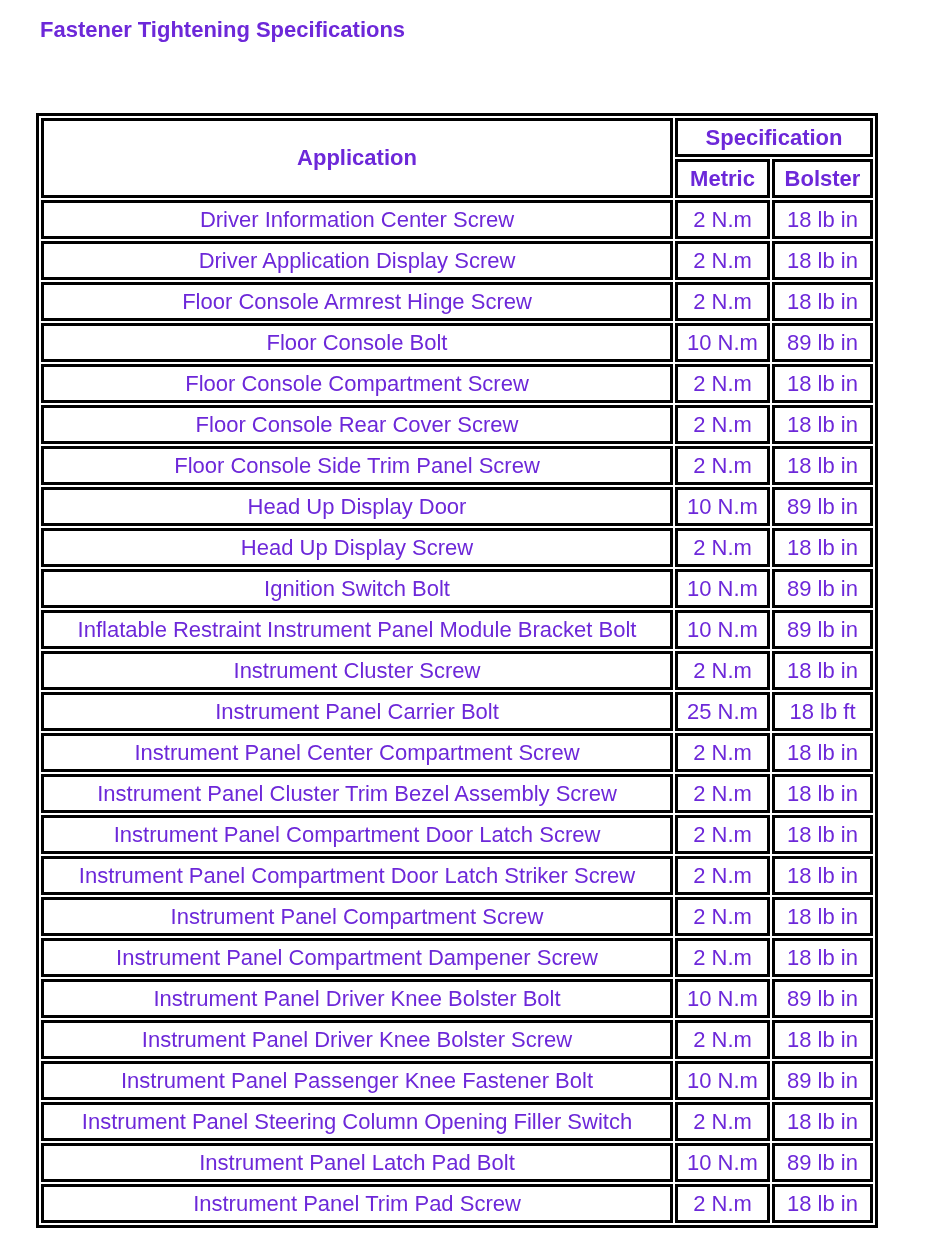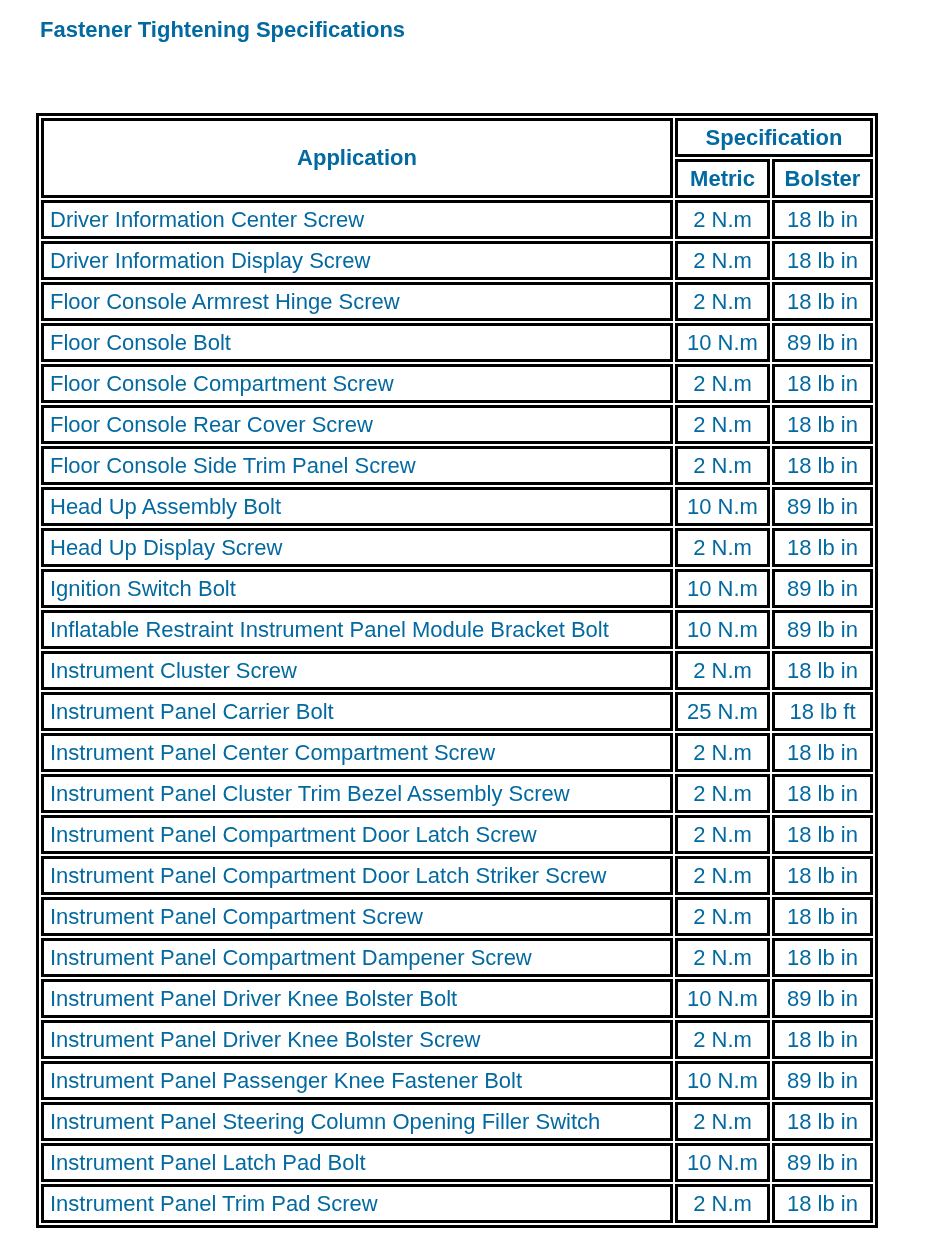--- a/index.html
+++ b/index.html
@@ -5,21 +5,21 @@
   html, body {
     margin: 0;
     padding: 0;
     background: #ffffff;
   }
   .page {
     position: relative;
     width: 928px;
     height: 1258px;
     background: #ffffff;
-    color: #0369a1;
+    color: #6d28d9;
     font-family: "Liberation Sans", "DejaVu Sans", sans-serif;
     overflow: hidden;
   }
   .doc-title {
     position: absolute;
     left: 40px;
     top: 17px;
     font-size: 22px;
     font-weight: bold;
     letter-spacing: 0px;
@@ -50,21 +50,21 @@
     white-space: nowrap;
     overflow: hidden;
     vertical-align: middle;
     background: #ffffff;
   }
   table.spec-table th {
     font-weight: bold;
     text-align: center;
     padding: 0 2px;
   }
-  table.spec-table td.cell-app { text-align: left; }
+  table.spec-table td.cell-app { text-align: center; }
   table.spec-table td.cell-metric,
   table.spec-table td.cell-english { text-align: center; padding: 0 2px; }
 </style>
 </head>
 <body>
 
 <div class="page">
 
   <div class="doc-title">Fastener Tightening Specifications</div>
 
@@ -84,21 +84,21 @@
         <th>Bolster</th>
       </tr>
     </thead>
     <tbody id="spec-table-body">
         <tr>
           <td class="cell-app">Driver Information Center Screw</td>
           <td class="cell-metric">2 N.m</td>
           <td class="cell-english">18 lb in</td>
         </tr>
         <tr>
-          <td class="cell-app">Driver Information Display Screw</td>
+          <td class="cell-app">Driver Application Display Screw</td>
           <td class="cell-metric">2 N.m</td>
           <td class="cell-english">18 lb in</td>
         </tr>
         <tr>
           <td class="cell-app">Floor Console Armrest Hinge Screw</td>
           <td class="cell-metric">2 N.m</td>
           <td class="cell-english">18 lb in</td>
         </tr>
         <tr>
           <td class="cell-app">Floor Console Bolt</td>
@@ -114,21 +114,21 @@
           <td class="cell-app">Floor Console Rear Cover Screw</td>
           <td class="cell-metric">2 N.m</td>
           <td class="cell-english">18 lb in</td>
         </tr>
         <tr>
           <td class="cell-app">Floor Console Side Trim Panel Screw</td>
           <td class="cell-metric">2 N.m</td>
           <td class="cell-english">18 lb in</td>
         </tr>
         <tr>
-          <td class="cell-app">Head Up Assembly Bolt</td>
+          <td class="cell-app">Head Up Display Door</td>
           <td class="cell-metric">10 N.m</td>
           <td class="cell-english">89 lb in</td>
         </tr>
         <tr>
           <td class="cell-app">Head Up Display Screw</td>
           <td class="cell-metric">2 N.m</td>
           <td class="cell-english">18 lb in</td>
         </tr>
         <tr>
           <td class="cell-app">Ignition Switch Bolt</td>

